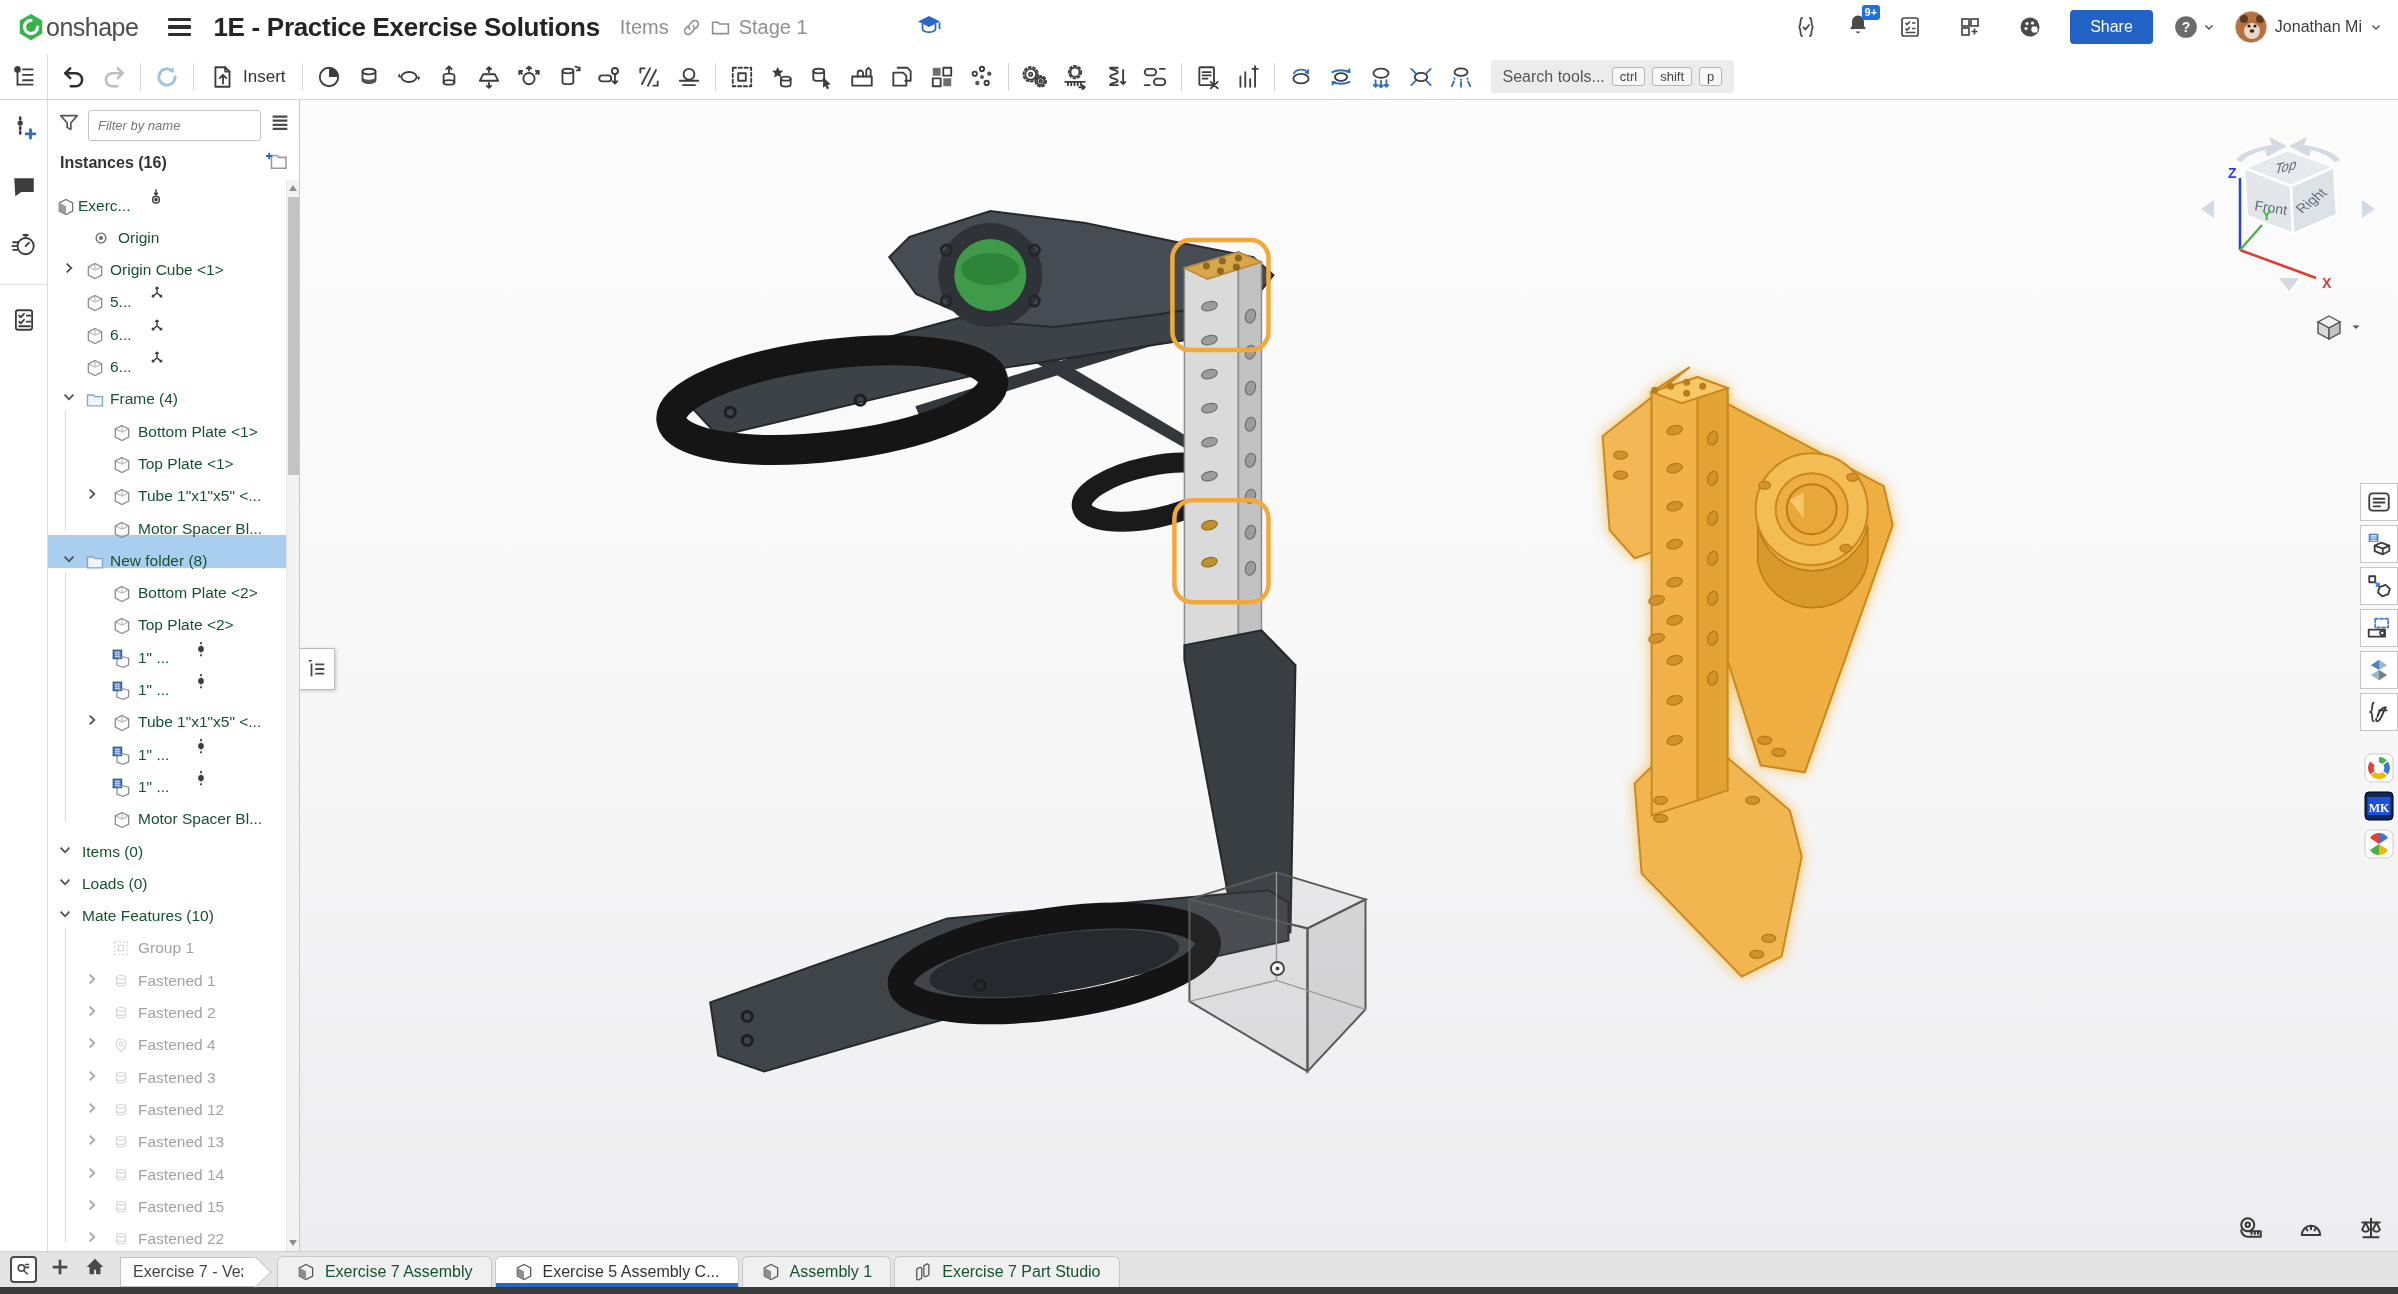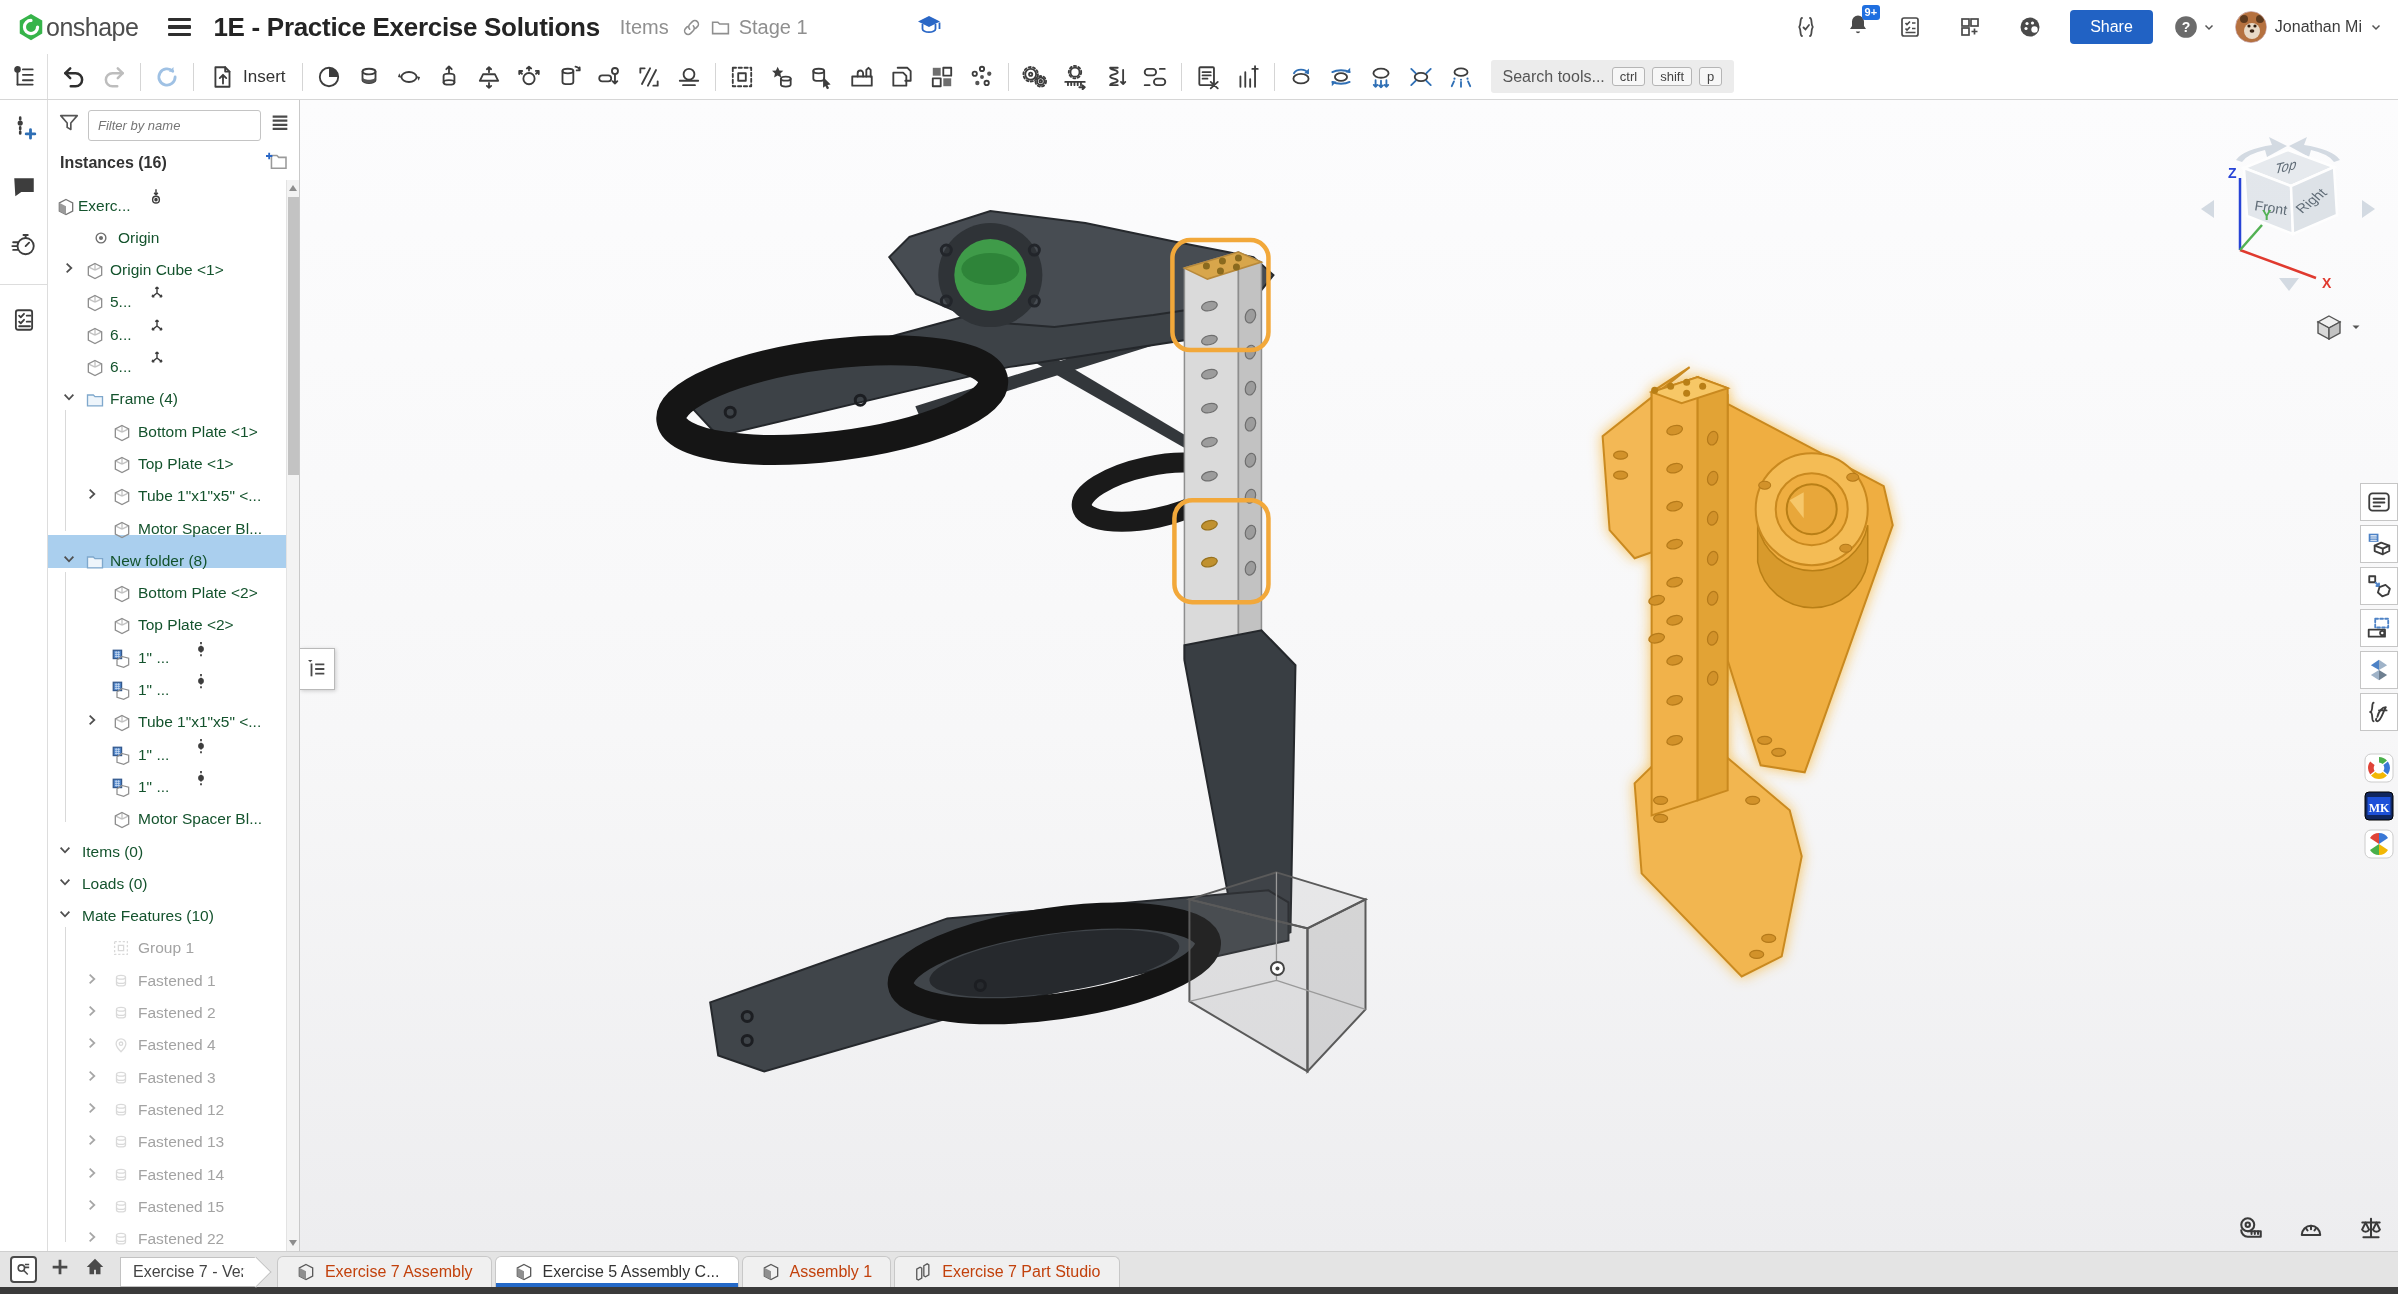--- a/index.html
+++ b/index.html
@@ -63,21 +63,21 @@
   .app-btn{width:34px;height:34px;margin-right:2px;border-radius:5px;display:flex;align-items:center;justify-content:center;cursor:pointer;}
   .measure-bar{position:absolute;bottom:8px;right:10px;display:flex;gap:26px;}
   .measure-bar .tb-btn{width:34px;height:30px;}
   .flyout{position:absolute;top:548px;left:0;width:35px;height:42px;background:#fff;border:1px solid #b9b9b9;border-left:none;box-shadow:1px 1px 4px rgba(0,0,0,.18);display:flex;align-items:center;justify-content:center;cursor:pointer;}
   
   .tabbar{height:36px;background:#e4e4e4;border-top:1px solid #cfcfcf;display:flex;align-items:flex-end;padding-left:8px;gap:3px;}
   .tab-tools{display:flex;align-items:center;height:36px;gap:12px;padding:0 10px 0 2px;}
   .searchdoc-btn{width:27px;height:27px;border:2px solid #4a4a4a;border-radius:4px;display:flex;align-items:center;justify-content:center;background:#fff;cursor:pointer;}
   .doc-arrow-tab{position:relative;border:1px solid #c2c2c2;border-right:none;background:#fff;height:30px;display:flex;align-items:center;gap:9px;padding:0 10px 0 12px;font-size:16px;color:#444;margin-right:18px;cursor:pointer;}
   .doc-arrow-tab::after{content:'';position:absolute;right:-11px;top:50%;width:21px;height:21px;transform:translateY(-50%) rotate(45deg);background:#fff;border-top:1px solid #c2c2c2;border-right:1px solid #c2c2c2;}
-  .tab{height:31px;display:flex;align-items:center;gap:9px;padding:0 18px;background:#f0f0f0;border:1px solid #c8c8c8;border-bottom:none;border-radius:6px 6px 0 0;font-size:16px;color:#c2410c;cursor:pointer;white-space:nowrap;}
+  .tab{height:31px;display:flex;align-items:center;gap:9px;padding:0 18px;background:#f0f0f0;border:1px solid #c8c8c8;border-bottom:none;border-radius:6px 6px 0 0;font-size:16px;color:#14532d;cursor:pointer;white-space:nowrap;}
   .tab.active{background:#fff;box-shadow:inset 0 -4px 0 #2469c8;color:#333;}
   .bottom-strip{height:7px;background:#3a3a3a;}
 </style>
 </head>
 <body>
 
 <div class="topbar">
   <div class="logo">
     <svg width="30" height="30" viewBox="0 0 32 32">
         <path d="M16 2l12 7v14l-12 7L4 23V9z" fill="#36b44a"></path>

